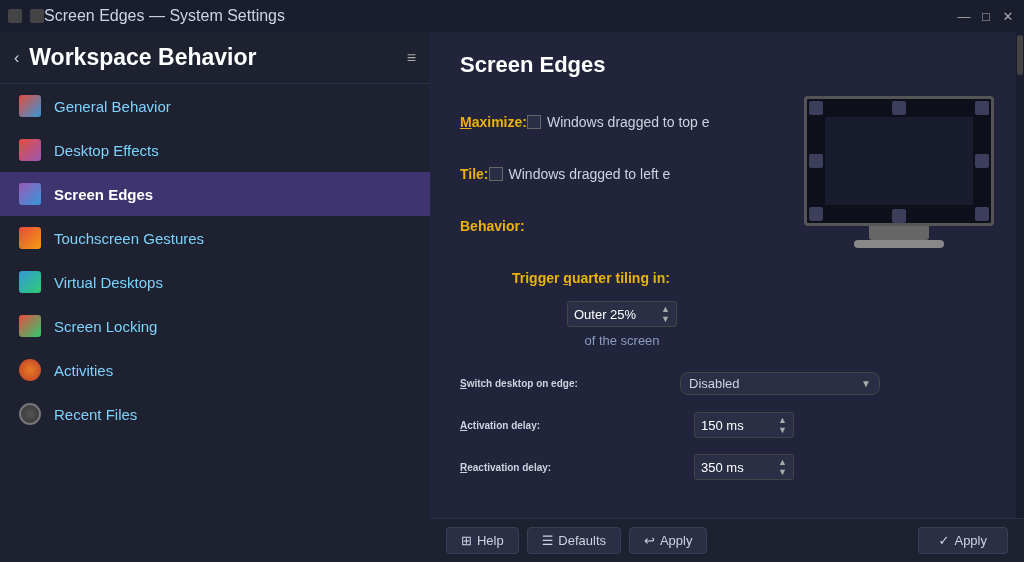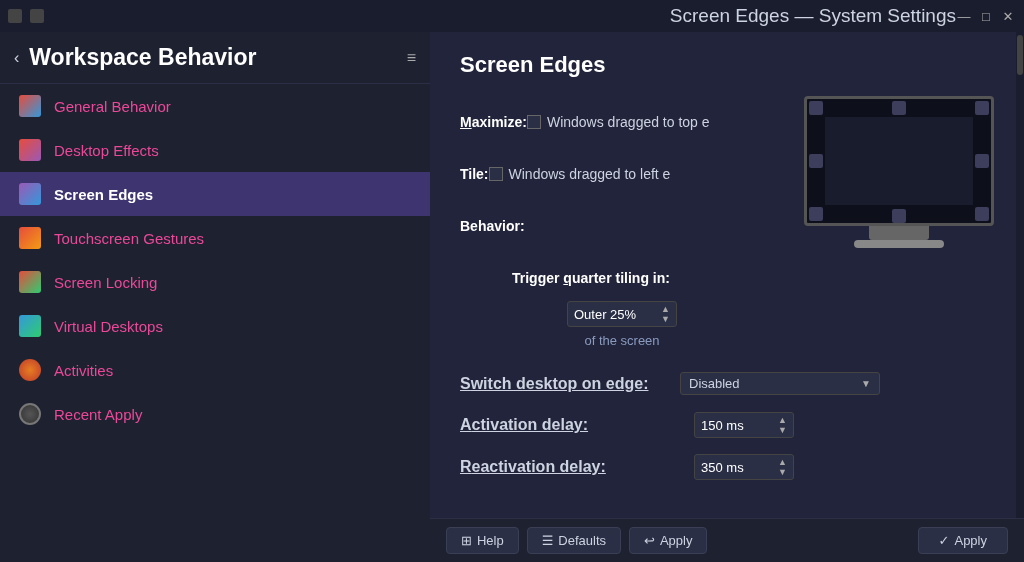--- a/index.html
+++ b/index.html
@@ -29,23 +29,23 @@
       gap: 8px;
     }
     .titlebar-icon {
       width: 14px; height: 14px;
       background: #444;
       border-radius: 2px;
       display: inline-block;
     }
     .titlebar-title {
       color: #cdd3e0;
-      font-size: 19px;
+      font-size: 16px;
       flex: 1;
-      text-align: right;
+      text-align: left;
     }
     .titlebar-controls {
       display: flex;
       gap: 6px;
     }
     .titlebar-btn {
       width: 16px; height: 16px;
       color: #aaa;
       font-size: 13px;
       cursor: pointer;
@@ -93,21 +93,21 @@
       cursor: pointer;
     }
 
     .sidebar-item {
       display: flex;
       align-items: center;
       padding: 10px 18px;
       gap: 12px;
       cursor: pointer;
       font-size: 15px;
-      color: #ec4899;
+      color: #7dd3fc;
     }
     .sidebar-item.active {
       background: #3d3470;
       color: #ffffff;
       font-weight: bold;
     }
     .sidebar-item-icon {
       width: 24px; height: 24px;
       display: flex; align-items: center; justify-content: center;
       flex-shrink: 0;
@@ -173,21 +173,21 @@
     }
     .monitor-base {
       width: 90px;
       height: 8px;
       background: #888;
       margin: 0 auto;
       border-radius: 4px;
     }
     .setting-label {
       font-size: 14px;
-      color: #ffffff;
+      color: #eab308;
       padding: 9px 0;
       font-weight: 600;
     }
     .setting-label u { text-decoration: underline; }
     .setting-value {
       padding: 9px 0;
       font-size: 14px;
       color: #cdd3e0;
       display: flex;
       align-items: center;
@@ -222,21 +222,21 @@
 
     .select-row {
       display: flex;
       align-items: center;
       padding: 9px 0;
       gap: 0;
     }
     .select-box {
       background: #2a2f45;
       border: 1px solid #444;
-      border-radius: 3px;
+      border-radius: 8px;
       color: #cdd3e0;
       font-size: 13px;
       padding: 3px 8px;
       display: flex;
       align-items: center;
       justify-content: space-between;
       min-width: 200px;
       cursor: pointer;
     }
     .select-arrow {
@@ -244,25 +244,24 @@
       color: #aaa;
     }
 
     .delay-row {
       display: flex;
       align-items: center;
       padding: 8px 0;
       gap: 14px;
     }
     .delay-label {
-      font-size: 16px;
+      font-size: 10px;
       font-weight: 600;
       color: #cdd3e0;
       min-width: 220px;
-      text-decoration: underline;
     }
     .delay-label u { text-decoration: underline; }
     .delay-spinbox {
       background: #2a2f45;
       border: 1px solid #444;
       border-radius: 3px;
       color: #fff;
       font-size: 13px;
       padding: 2px 6px;
       display: flex;
@@ -380,41 +379,41 @@
       <span>Screen Edges</span>
     </div>
     <div class="sidebar-item">
       <span class="sidebar-item-icon">
           <div class="icon-touch"></div>
         </span>
       <span>Touchscreen Gestures</span>
     </div>
     <div class="sidebar-item">
       <span class="sidebar-item-icon">
+          <div class="icon-vdesktop"></div>
+        </span>
+      <span>Virtual Desktops</span>
+    </div>
+    <div class="sidebar-item">
+      <span class="sidebar-item-icon">
           <div class="icon-locking"></div>
         </span>
       <span>Screen Locking</span>
     </div>
     <div class="sidebar-item">
       <span class="sidebar-item-icon">
-          <div class="icon-vdesktop"></div>
-        </span>
-      <span>Virtual Desktops</span>
-    </div>
-    <div class="sidebar-item">
-      <span class="sidebar-item-icon">
           <div class="icon-activities"></div>
         </span>
       <span>Activities</span>
     </div>
     <div class="sidebar-item">
       <span class="sidebar-item-icon">
           <div class="icon-recent"></div>
         </span>
-      <span>Recent Apply</span>
+      <span>Recent Files</span>
     </div>
   </div>
 
   <div class="content">
     <div class="content-inner">
       <div class="content-title">Screen Edges</div>
 
       <div class="two-col">
         <div class="settings-col">
 

